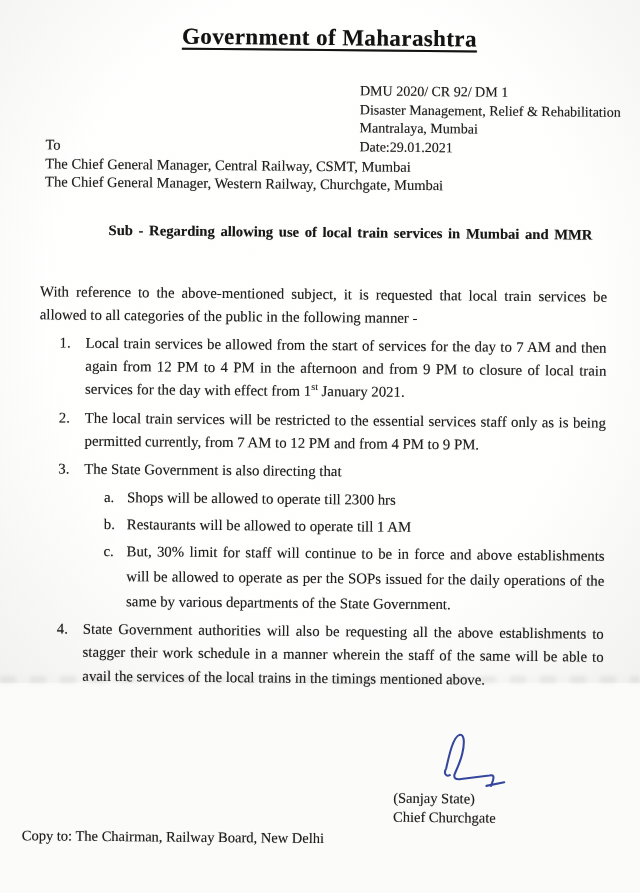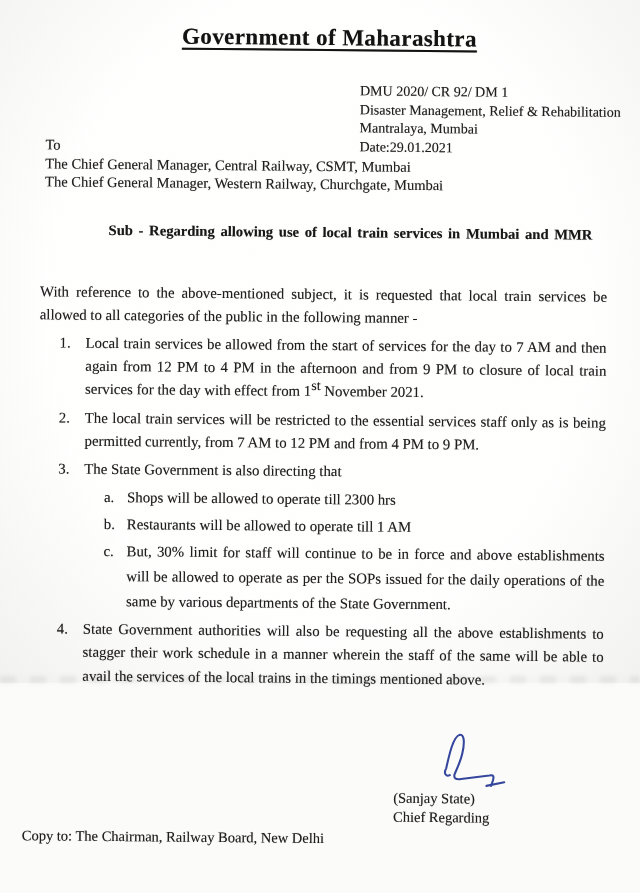--- a/index.html
+++ b/index.html
@@ -88,21 +88,21 @@
   }
   .item { display: flex; margin-bottom: 5px; }
   .item .num { width: 26px; flex: 0 0 26px; line-height: 23.2px; }
   .item .itext { flex: 1; line-height: 23.2px; text-align: justify; }
 
   .sublist { margin: 4px 0 4px 20px; }
   .subitem { display: flex; margin-bottom: 2px; }
   .subitem .snum { width: 23px; flex: 0 0 23px; line-height: 25px; }
   .subitem .stext { flex: 1; line-height: 25px; text-align: justify; }
 
-  sup { font-size: 14px; line-height: 0; }
+  sup { font-size: 10px; line-height: 0; }
 
   .sigblock {
     position: absolute;
     left: 398px; top: 726px;
     font-size: 14.5px;
     line-height: 18.5px;
   }
   .sig-svg { display: block; margin-left: 28px; }
 
   .copyto {
@@ -146,21 +146,21 @@
     </div>
 
     <div class="subject inkish">Sub -  Regarding allowing use of local train services in Mumbai and MMR</div>
 
     <div class="intro inkish">With reference to the above-mentioned subject, it is requested that local train services be allowed to all categories of the public in the following manner -</div>
 
     <div class="list">
 
       <div class="item">
         <span class="num inkish">1.</span>
-        <div class="itext inkish"><span>Local train services be allowed from the start of services for the day to 7 AM and then again from 12 PM to 4 PM in the afternoon and from 9 PM to closure of local train services for the day with effect from 1</span><sup>st</sup><span> November 2021.</span></div>
+        <div class="itext inkish"><span>Local train services be allowed from the start of services for the day to 7 AM and then again from 12 PM to 4 PM in the afternoon and from 9 PM to closure of local train services for the day with effect from 1</span><sup>st</sup><span> January 2021.</span></div>
       </div>
 
       <div class="item">
         <span class="num inkish">2.</span>
         <div class="itext inkish">The local train services will be restricted to the essential services staff only as is being permitted currently, from 7 AM to 12 PM and from 4 PM to 9 PM.</div>
       </div>
 
       <div class="item" style="margin-bottom:0;">
         <span class="num inkish">3.</span>
         <div class="itext inkish">
@@ -190,20 +190,20 @@
     </div>
 
     <div class="sigblock">
       <svg class="sig-svg" width="100" height="62" viewBox="0 0 100 66">
         <g fill="none" stroke="#35479c" stroke-width="2.2" stroke-linecap="round" stroke-linejoin="round">
           <path d="M27 51 c-4 2 -7 -2 -4 -7 c3 -14 7 -34 14 -36 c6 -1 5 11 3 20 c-2 9 -6 17 -8 22 c-1 4 1 6 7 5 l30 -4 c5 -1 5 1 4 5 l-2 6"></path>
           <path d="M66 62 l19 -4"></path>
         </g>
       </svg>
       <div class="inkish">(Sanjay State)</div>
-      <div class="inkish">Chief Regarding</div>
+      <div class="inkish">Chief Churchgate</div>
     </div>
 
     <div class="copyto inkish">Copy to: The Chairman, Railway Board, New Delhi</div>
 
   </div>
   <div class="bottom-smudge"></div>
 </div>
 
 </body></html>

